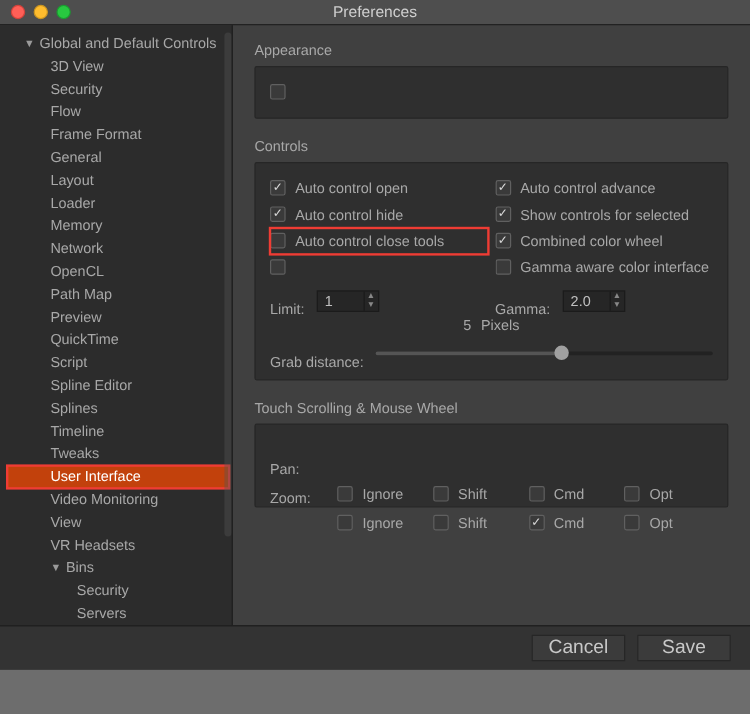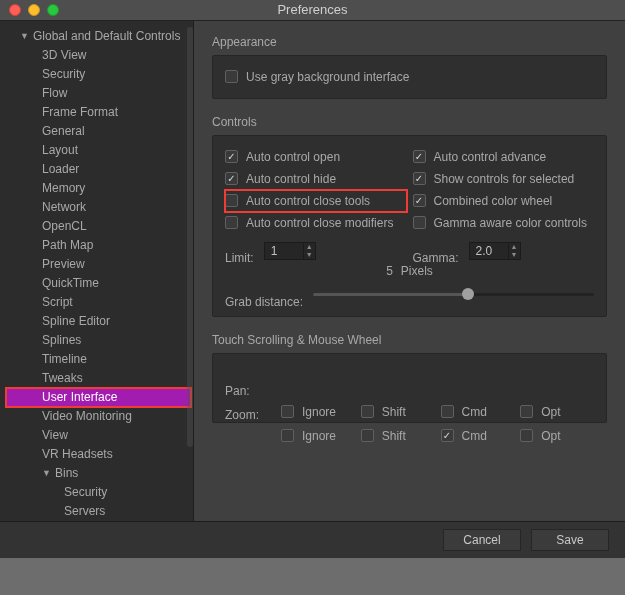--- a/index.html
+++ b/index.html
@@ -12,21 +12,21 @@
   .tl-min  { background: #febc2e; border: 1px solid #ca9521; }
   .tl-max  { background: #28c840; border: 1px solid #1b9b30; }
   .title { position: absolute; left: 0; right: 0; text-align: center; color: #cfcfcf; font-size: 13px; }
   .body { flex: 1; display: flex; background: #2c2c2c; }
   .sidebar { width: 194px; background: #2c2c2c; border-right: 1px solid #1e1e1e; overflow-y: hidden; padding-top: 6px; padding-left: 6px; padding-right: 2px; font-size: 12px; color: #a8a8a8; position: relative; }
   .tree-item { height: 19px; display: flex; align-items: center; padding-left: 14px; cursor: default; }
   .tree-item span.disc { display: inline-block; width: 10px; font-size: 9px; color: #9a9a9a; margin-right: 3px;}
   .depth1 { padding-left: 14px; }
   .depth2 { padding-left: 36px; }
   .depth3 { padding-left: 58px; }
-  .selected { background: #a21caf; color: #ffffff; border-radius: 0; }
+  .selected { background: #c2410c; color: #ffffff; border-radius: 0; }
   .highlight-row { outline: 2px solid #ef3c34; outline-offset: -1px; }
   .scrollbar { position: absolute; right: 0; top: 6px; width: 6px; height: 420px; background: #555; border-radius: 3px; opacity: .4; }
   .main { flex: 1; padding: 14px 18px 8px 18px; color: #a8a8a8; background: #404040; overflow: hidden; }
   .section-title { color: #a8a8a8; margin-bottom: 6px; font-size: 12px; }
   .group { border: 1px solid #262626; background: #2f2f2f; border-radius: 2px; padding: 10px 12px; margin-bottom: 16px; }
   .row { display: flex; align-items: center; height: 22px; }
   .check { width: 13px; height: 13px; border: 1px solid #606060; background: #3a3a3a; border-radius: 2px; margin-right: 8px; display: inline-flex; align-items: center; justify-content: center; font-size: 10px; color: #d8d8d8; }
   .check.checked::after { content: "✓"; line-height: 1; }
   .twocol { display: grid; grid-template-columns: 1fr 1fr; column-gap: 6px; }
   .twocol .row { height: 22px; }
@@ -35,21 +35,21 @@
   .numbox .spins { position: absolute; right: 0; top: 0; bottom: 0; width: 12px; display: flex; flex-direction: column; }
   .numbox .spins div { flex:1; font-size: 7px; color: #888; display:flex; align-items:center; justify-content:center; border-left:1px solid #1b1b1b;}
   .slider { flex:1; height: 3px; background: #222; position: relative; border-radius: 2px; margin-left: 4px;}
   .slider .fill { position:absolute; left:0; top:0; bottom:0; background:#555; border-radius:2px;}
   .slider .knob { position:absolute; width:12px; height:12px; background:#a0a0a0; border-radius:50%; top:-5px; }
   .grab-row { display:flex; align-items:center; height:22px; margin-top: 4px;}
   .pixels-row { display:flex; justify-content:center; align-items:center; height:18px; font-size:12px; gap:8px; }
   .mod-row { display:grid; grid-template-columns: 50px repeat(4, 1fr); align-items:center; height:24px; gap: 6px;}
   .mod-check { display:flex; align-items:center;margin-top:41px; }
   .footer { height: 40px; border-top: 1px solid #1c1c1c; background: #333333; display:flex; justify-content:flex-end; align-items:center; padding-right: 16px; gap: 10px; }
-  .btn { width: 78px; height: 22px; background: #3b3b3b; border: 1px solid #262626; color: #c8c8c8; display:flex; align-items:center; justify-content:center; font-size:12px; cursor:default;}
+  .btn { width: 78px; height: 22px; background: #3b3b3b; border: 1px solid #262626; color: #c8c8c8; display:flex; align-items:center; justify-content:center; font-size:16px; cursor:default;}
   .hbox { display:flex; align-items:center; gap: 4px; }
   .red-outline { outline: 2px solid #ef3c34; outline-offset: -1px; }
   .sec-title2 { margin-top: 15px; }
 </style>
 </head>
 <body>
 
 <div class="window">
   <div class="titlebar">
     <div class="traffic">
@@ -147,21 +147,20 @@
       </div>
       <div class="scrollbar"></div>
     </div>
 
     <div class="main">
 
       <div class="section-title">Appearance</div>
       <div class="group">
         <div class="row">
           <div class="check"></div>
-          <span>Use gray background interface</span>
         </div>
       </div>
 
       <div class="section-title sec-title2">Controls</div>
       <div class="group">
         <div class="twocol">
           <div class="row">
             <div class="check checked"></div>
             <span>Auto control open</span>
           </div>
@@ -180,25 +179,24 @@
           <div class="row red-outline">
             <div class="check"></div>
             <span>Auto control close tools</span>
           </div>
           <div class="row">
             <div class="check checked"></div>
             <span>Combined color wheel</span>
           </div>
           <div class="row">
             <div class="check"></div>
-            <span>Auto control close modifiers</span>
           </div>
           <div class="row" style="overflow:hidden;white-space:nowrap;">
             <div class="check"></div>
-            <span>Gamma aware color controls</span>
+            <span>Gamma aware color interface</span>
           </div>
         </div>
 
         <div class="twocol" style="margin-top:6px;">
           <div class="row hbox">
             <span class="field-label">Limit:</span>
             <div class="numbox">
               <span>1</span>
               <div class="spins">
                   <div>▲</div>

